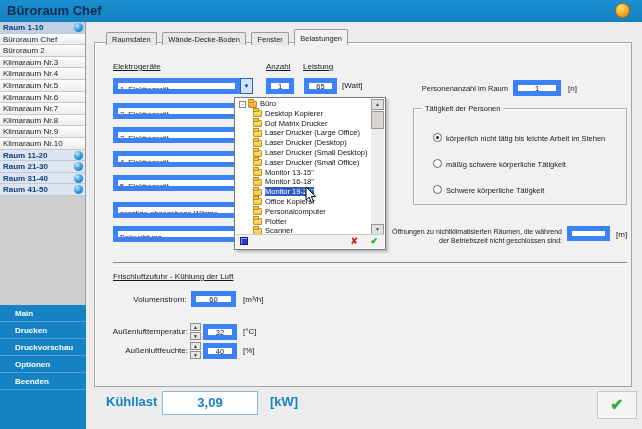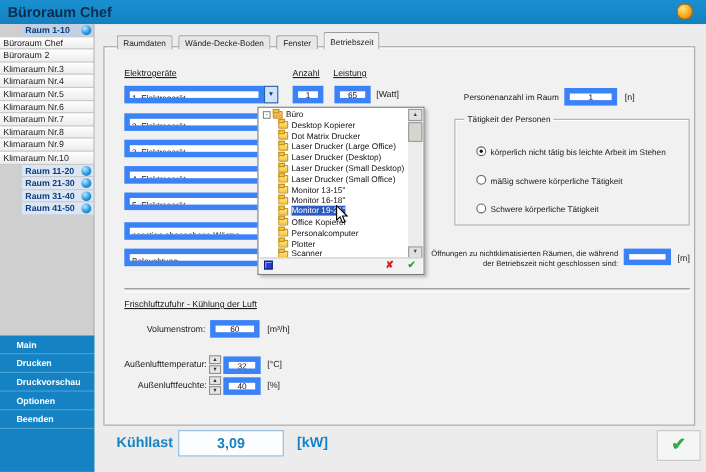--- a/index.html
+++ b/index.html
@@ -9,21 +9,21 @@
   
   #titlebar{position:absolute;left:0;top:0;width:642px;height:22px;background:linear-gradient(#1b8fd0,#1280c0);}
   #title-text{position:absolute;left:7px;top:0;line-height:22px;font-size:13px;font-weight:bold;color:#0a2c4e;}
   #help-orb{position:absolute;right:12px;top:3px;width:15px;height:15px;border-radius:50%;
     background:radial-gradient(circle at 35% 30%,#ffe873,#f9a825 55%,#e07c00);border:1px solid #b66a00;box-sizing:border-box;}
 
   
   #sidebar{position:absolute;left:0;top:22px;width:86px;height:407px;background:#cfcfcf;border-right:1px solid #9aa0a8;box-sizing:border-box;}
   .room{position:relative;height:11.6px;line-height:11.6px;font-size:8px;padding-left:3px;color:#222;
     background:linear-gradient(#fefefe,#ececec);border-bottom:1px solid #c6cad0;box-sizing:border-box;overflow:hidden;}
-  .room.grp{background:#dde5f2;color:#0a3f80;font-weight:bold;margin-left:20px;}
+  .room.grp{background:#dde5f2;color:#0a3f80;font-weight:bold;}
   .room.cur{background:#c2d0e4;color:#0a3f80;font-weight:bold;}
   .badge{position:absolute;right:2px;top:1px;width:9px;height:9px;border-radius:50%;
     background:radial-gradient(circle at 35% 30%,#b8e8ff,#2a97dc 55%,#0a67ad);}
   #actions{position:absolute;left:0;top:283px;width:86px;height:124px;background:#1583c3;}
   .action{height:17px;line-height:17px;padding-left:15px;font-size:8px;font-weight:bold;color:#fff;
     border-bottom:1px solid #4aa3d4;box-sizing:border-box;}
 
   
   #main{position:absolute;left:86px;top:22px;width:556px;height:407px;background:#ececec;}
   #panel{position:absolute;left:8px;top:20px;width:538px;height:345px;background:#f1f1f1;
@@ -136,21 +136,21 @@
       <div class="action">Optionen</div>
       <div class="action">Beenden</div>
     </div>
   </div>
 
   <div id="main">
     <div id="tabs">
       <span class="tab">Raumdaten</span>
       <span class="tab">Wände-Decke-Boden</span>
       <span class="tab">Fenster</span>
-      <span class="tab active">Betriebszeit</span>
+      <span class="tab active">Belastungen</span>
     </div>
     <div id="panel"></div>
 
     <span class="lbl ulbl" style="left:27px;top:40px;">Elektrogeräte</span>
     <span class="lbl ulbl" style="left:180px;top:40px;">Anzahl</span>
     <span class="lbl ulbl" style="left:217px;top:40px;">Leistung</span>
 
     <div class="field combo-text" style="left:27px;top:56px;width:127px;height:16px;">1. Elektrogerät</div>
     <div class="combo-btn" style="left:154px;top:56px;"><span>▼</span></div>
     <input class="field num" style="left: 180px; top: 56px; width: 28px; height: 16px;" value="1">

